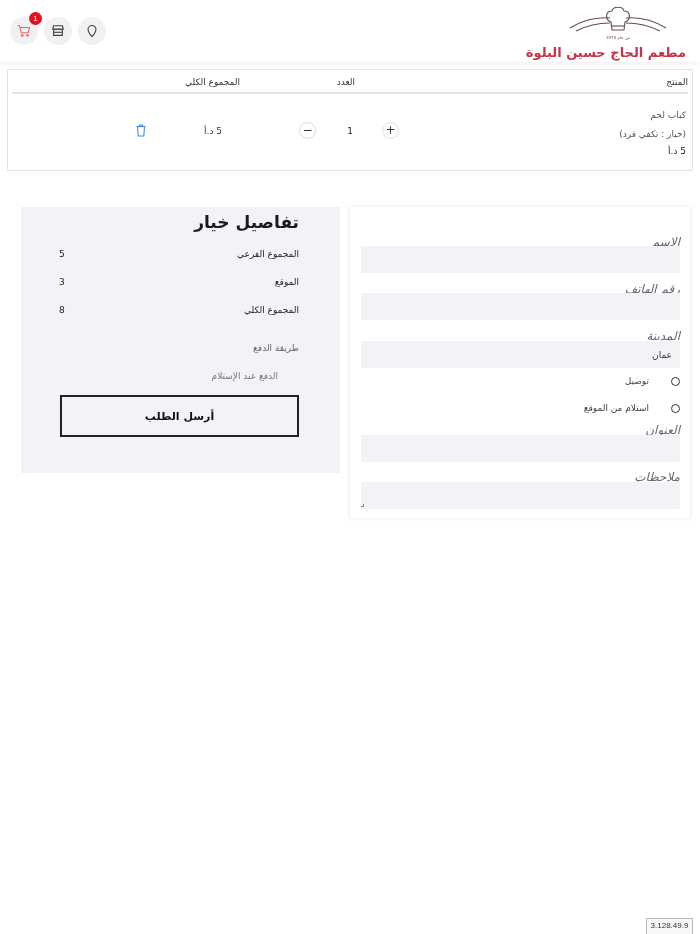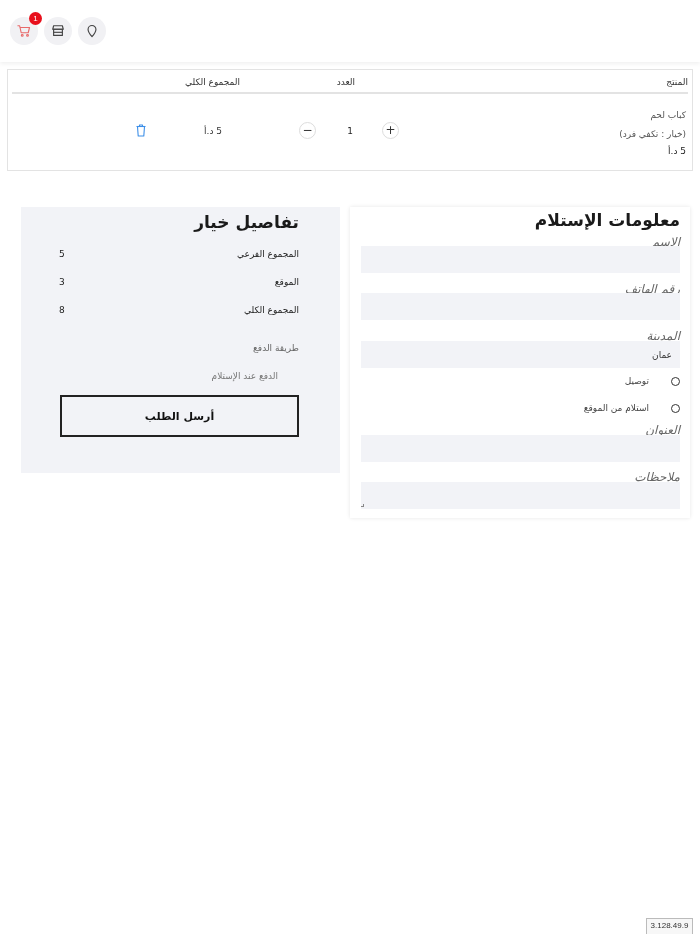--- a/index.html
+++ b/index.html
@@ -118,20 +118,32 @@
         <path d="M3 9.5 H13"></path>
       </svg>
     </div>
     <div class="icon-btn">
       <svg viewBox="0 0 16 16" fill="none" stroke="#444" stroke-width="1.3" stroke-linejoin="round">
         <path d="M8 14.5 C5 11 3.5 8.5 3.5 6.2 A4.5 4.5 0 0 1 12.5 6.2 C12.5 8.5 11 11 8 14.5 Z"></path>
       </svg>
     </div>
   </div>
 
+  <div class="logo">
+    <svg class="logo-mark" viewBox="0 0 100 38" fill="none" stroke="#6b4a4a" stroke-width="1.1">
+      <path d="M2 24 C15 16 30 13 42 14"></path>
+      <path d="M8 27 C20 21 32 19 42 19"></path>
+      <path d="M98 24 C85 16 70 13 58 14"></path>
+      <path d="M92 27 C80 21 68 19 58 19"></path>
+      <path d="M43 18 C37 16 37 7 44 7 C45 2 55 2 56 7 C63 7 63 16 57 18 L56 26 H44 Z"></path>
+      <path d="M44 22 H56"></path>
+      <text x="50" y="35" font-size="4" fill="#6b4a4a" stroke="none" text-anchor="middle">من عام 1970</text>
+    </svg>
+    <div class="logo-text">مطعم الحاج حسين البلوة</div>
+  </div>
 </div>
 
 <div class="cart">
   <div class="cart-head">
     <span class="ch-product">المنتج</span>
     <span class="ch-qty">العدد</span>
     <span class="ch-total">المجموع الكلي</span>
   </div>
   <div class="cart-row">
     <span class="p-name">كباب لحم</span>
@@ -162,21 +174,20 @@
   <div class="sum-row" style="top:98px;">
     <span class="lbl">المجموع الكلي</span>
     <span class="val">8</span>
   </div>
   <div class="pm-label">طريقة الدفع</div>
   <div class="pm-value">الدفع عند الإستلام</div>
   <button class="submit-btn">أرسل الطلب</button>
 </div>
 
 <div class="recv">
-  <div class="recv-title">معلومات الإستلام</div>
 
   <div class="f-label" style="top:28px;">الاسم</div>
   <input class="f-input" style="top: 39px;" value="">
 
   <div class="f-label" style="top:75px;">رقم الهاتف</div>
   <input class="f-input" style="top: 86px;" value="">
 
   <div class="f-label" style="top:122px;">المدينة</div>
   <input class="f-input" style="top: 134px;" value="عمان">
 

